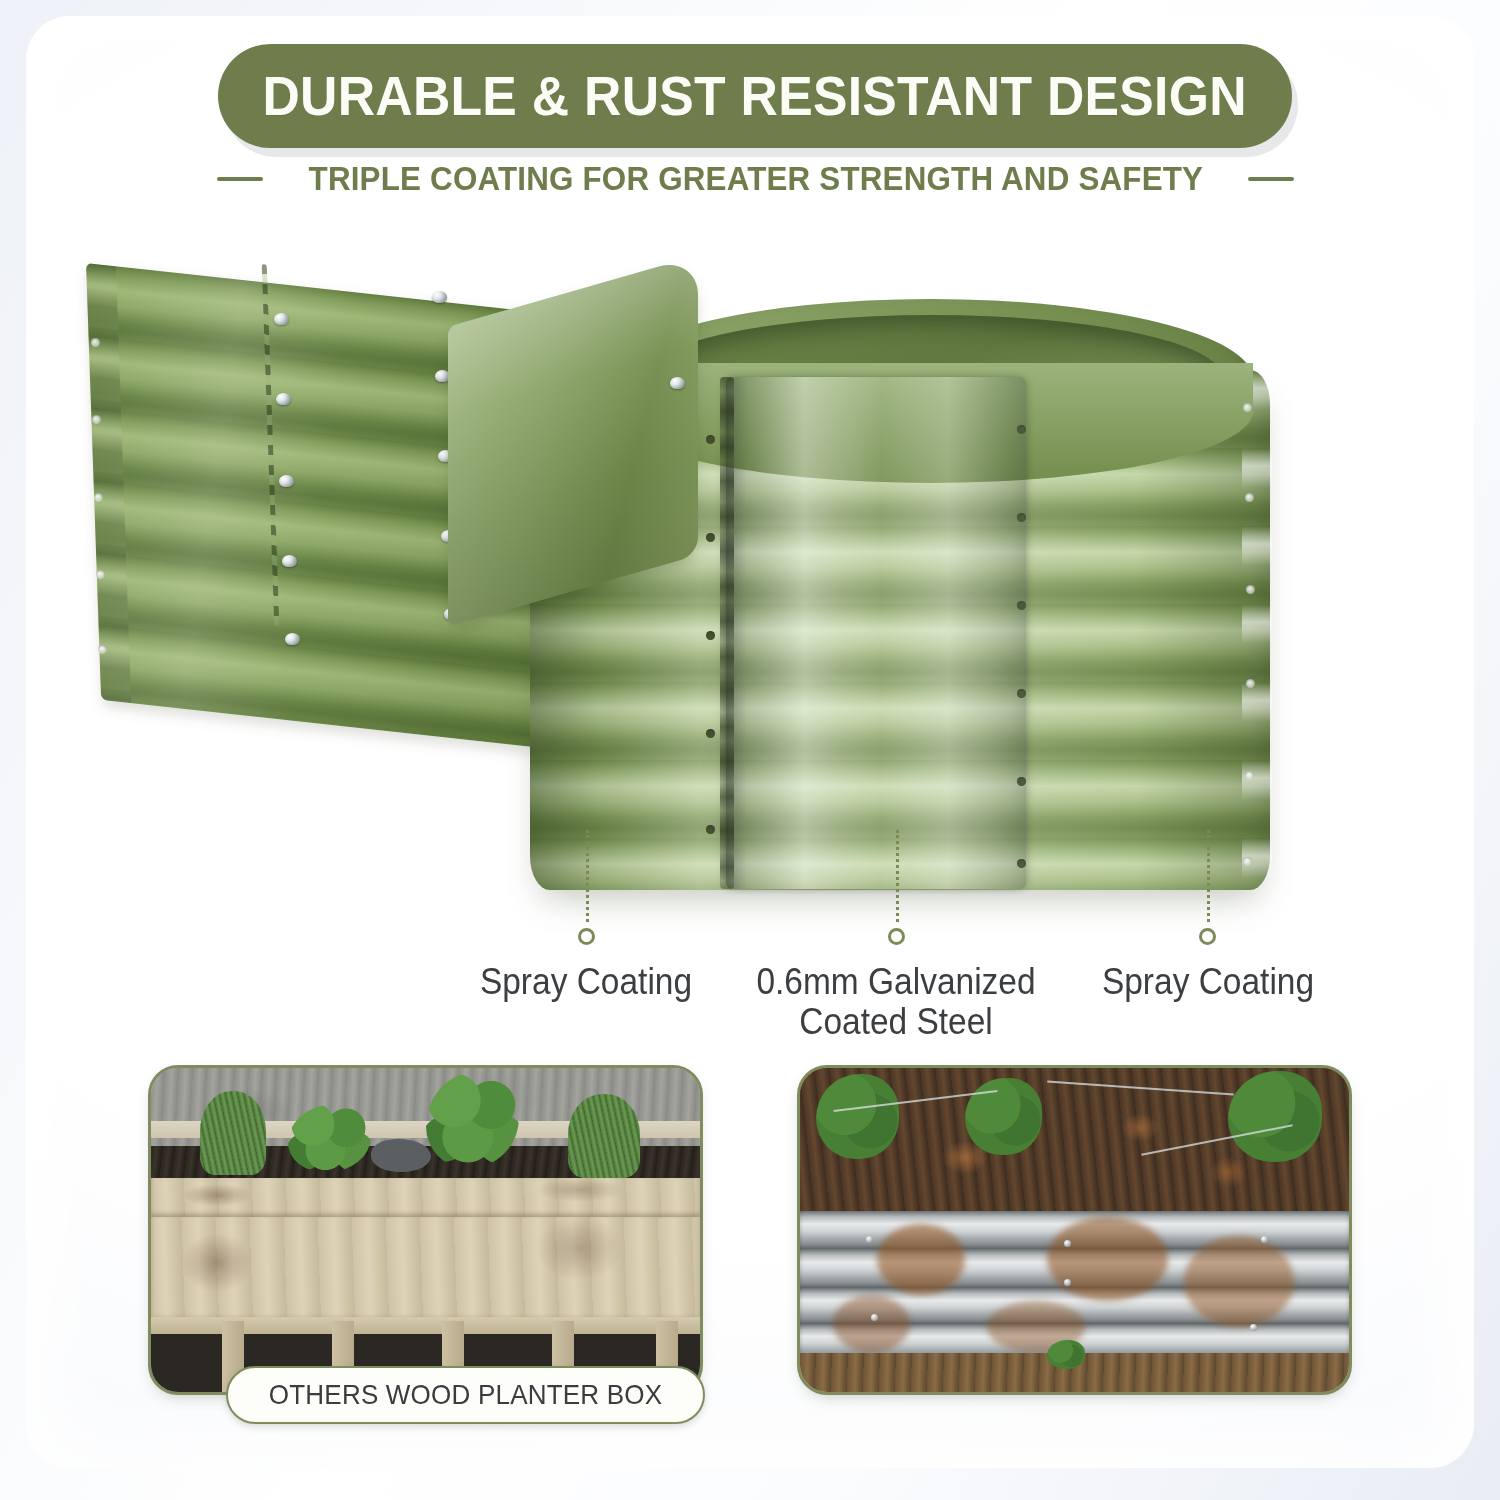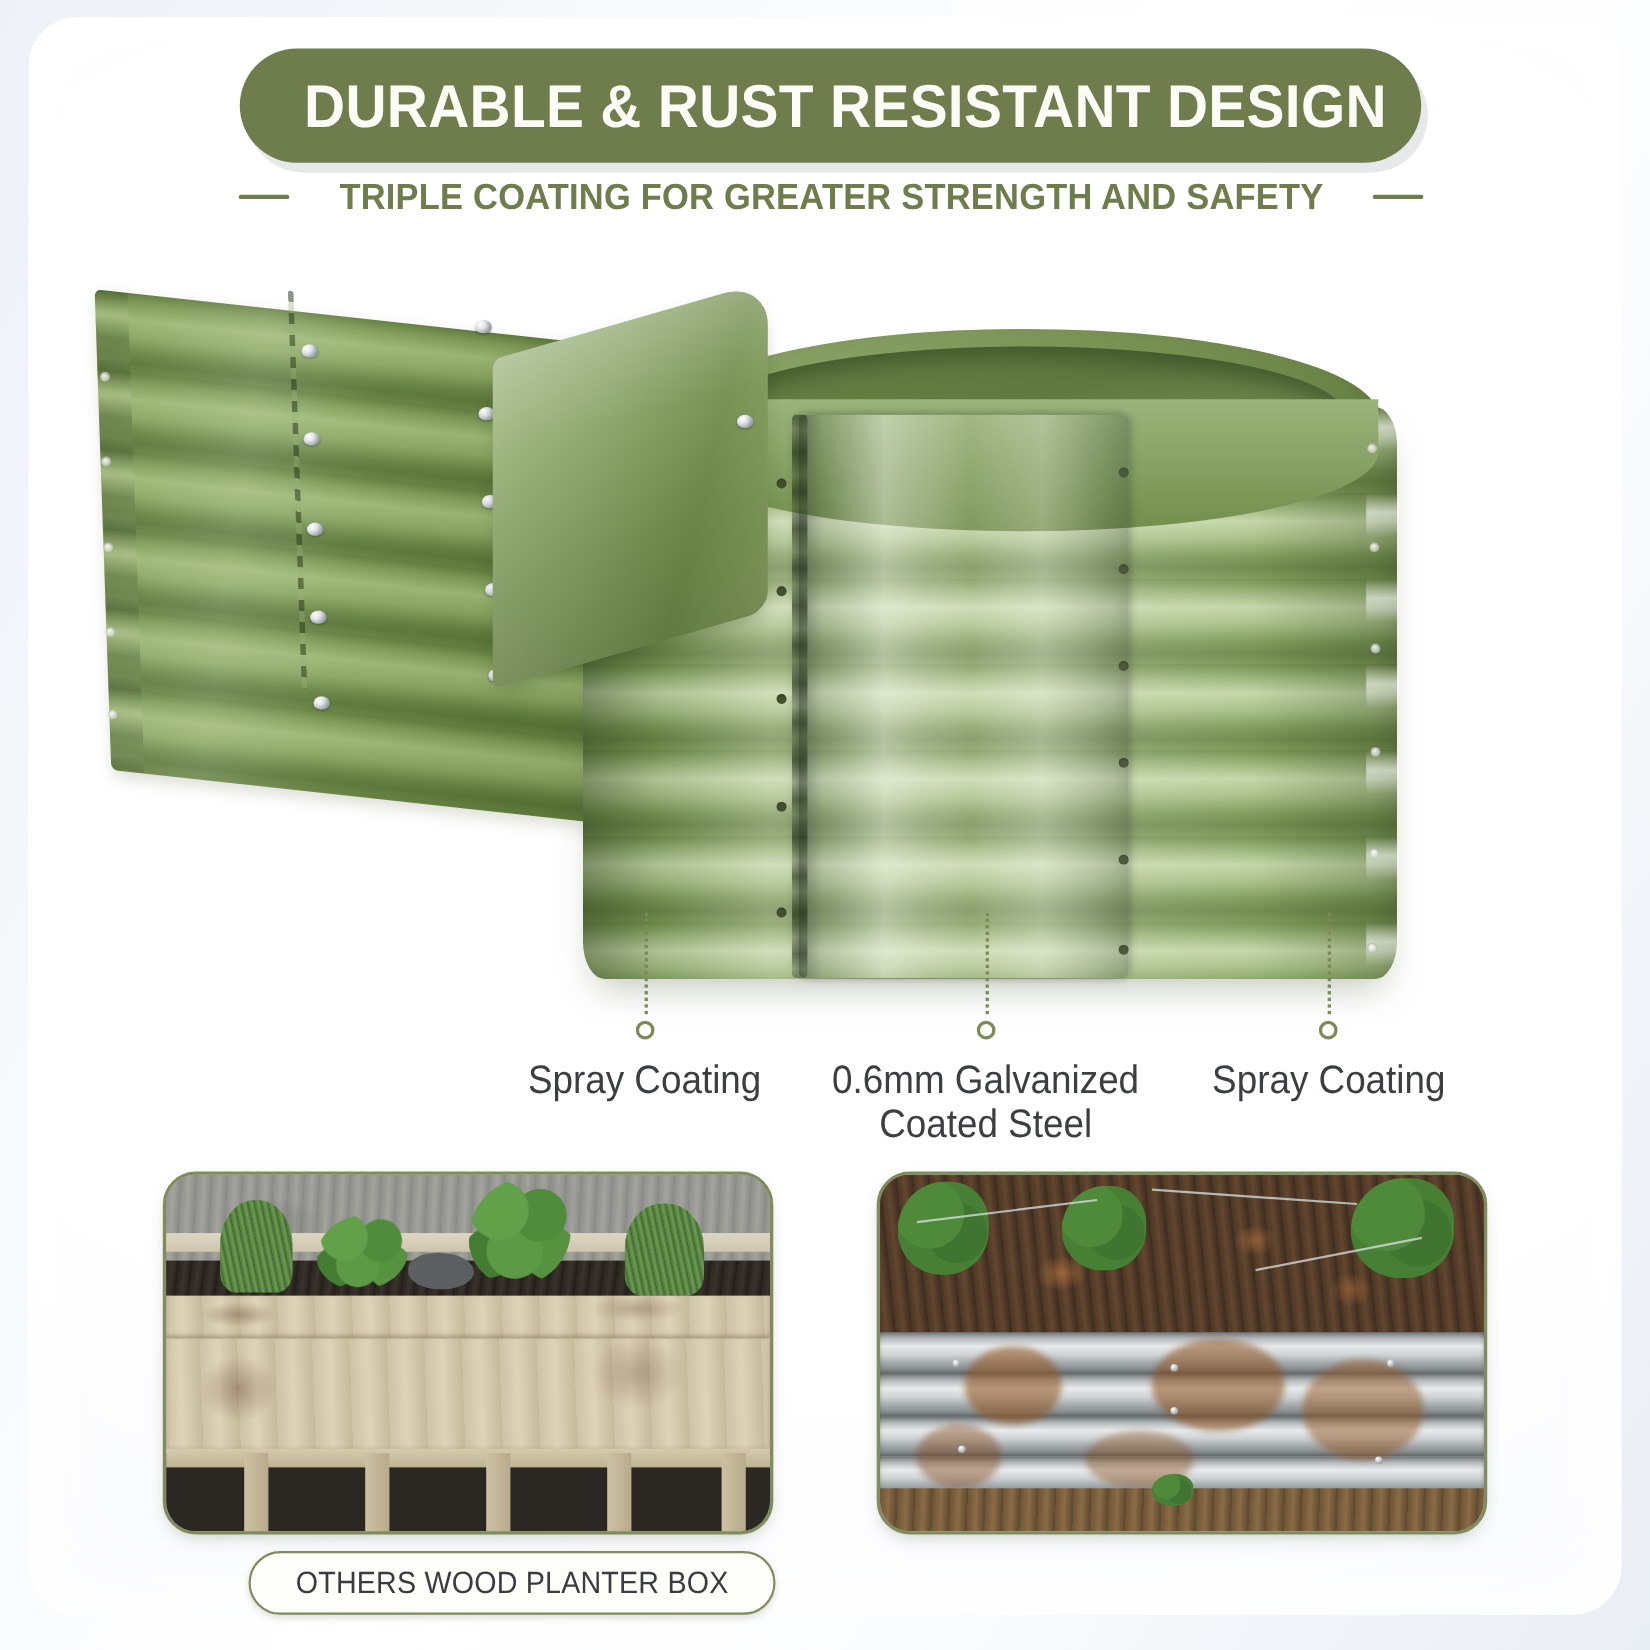--- a/index.html
+++ b/index.html
@@ -32,21 +32,21 @@
   
   .banner {
     position: absolute;
     left: 218px; top: 44px;
     width: 1074px; height: 104px;
     background: #6f7c4b;
     border-radius: 52px;
     box-shadow: 6px 9px 0 0 rgba(171,178,186,0.30);
     display: flex;
     align-items: center;
-    justify-content: flex-end;
+    justify-content: center;
   }
   .banner-title {
     color: #fbfcf6;
     font-size: 55px;
     font-weight: 700;
     letter-spacing: 0.3px;
     transform: scaleX(0.94);
     white-space: nowrap;
     text-shadow: 0 1px 0 rgba(0,0,0,0.06);
   }
@@ -449,21 +449,20 @@
     position: absolute;
     height: 58px;
     padding: 0 26px;
     background: #fdfdfa;
     border: 2px solid #7f8d5e;
     border-radius: 29px;
     display: flex;
     align-items: center;
     justify-content: center;
     box-shadow: 0 3px 7px rgba(70,80,55,0.18);
-    margin-top: 44px;
   }
   .caption-text {
     color: #3a3d3f;
     font-size: 28px;
     font-weight: 400;
     letter-spacing: 0.2px;
     transform: scaleX(0.93);
     white-space: nowrap;
   }
 </style>

